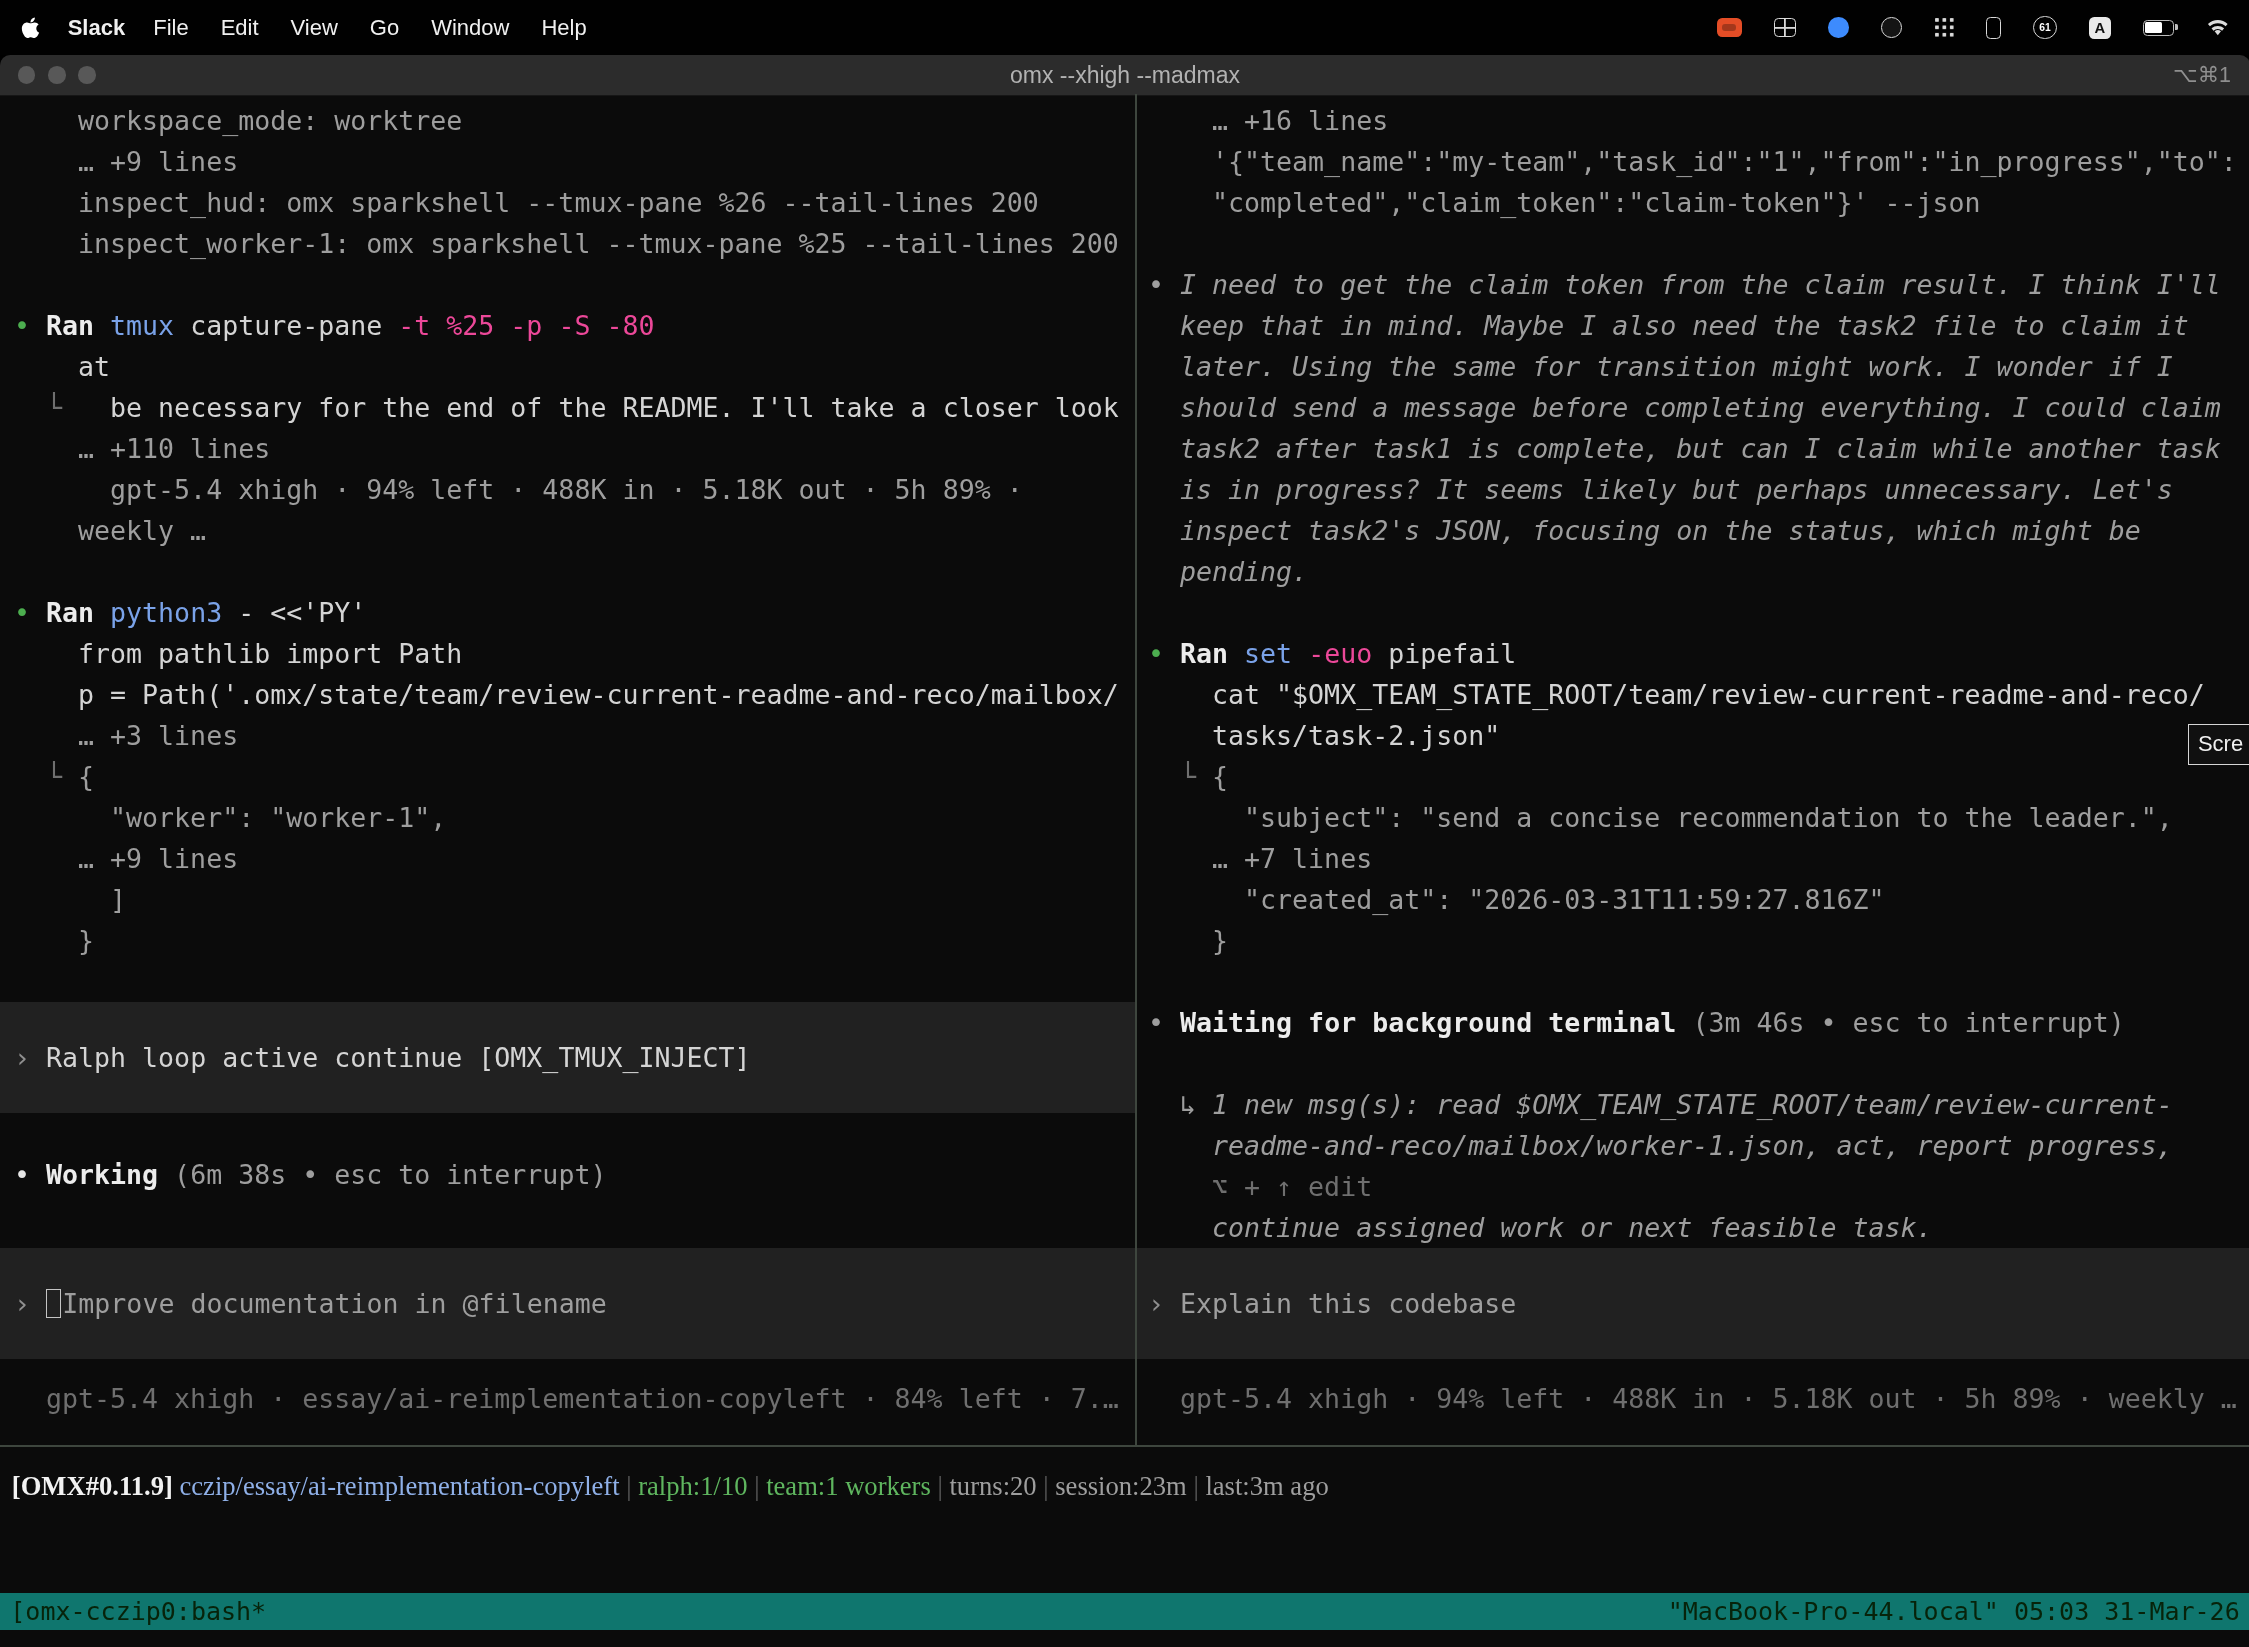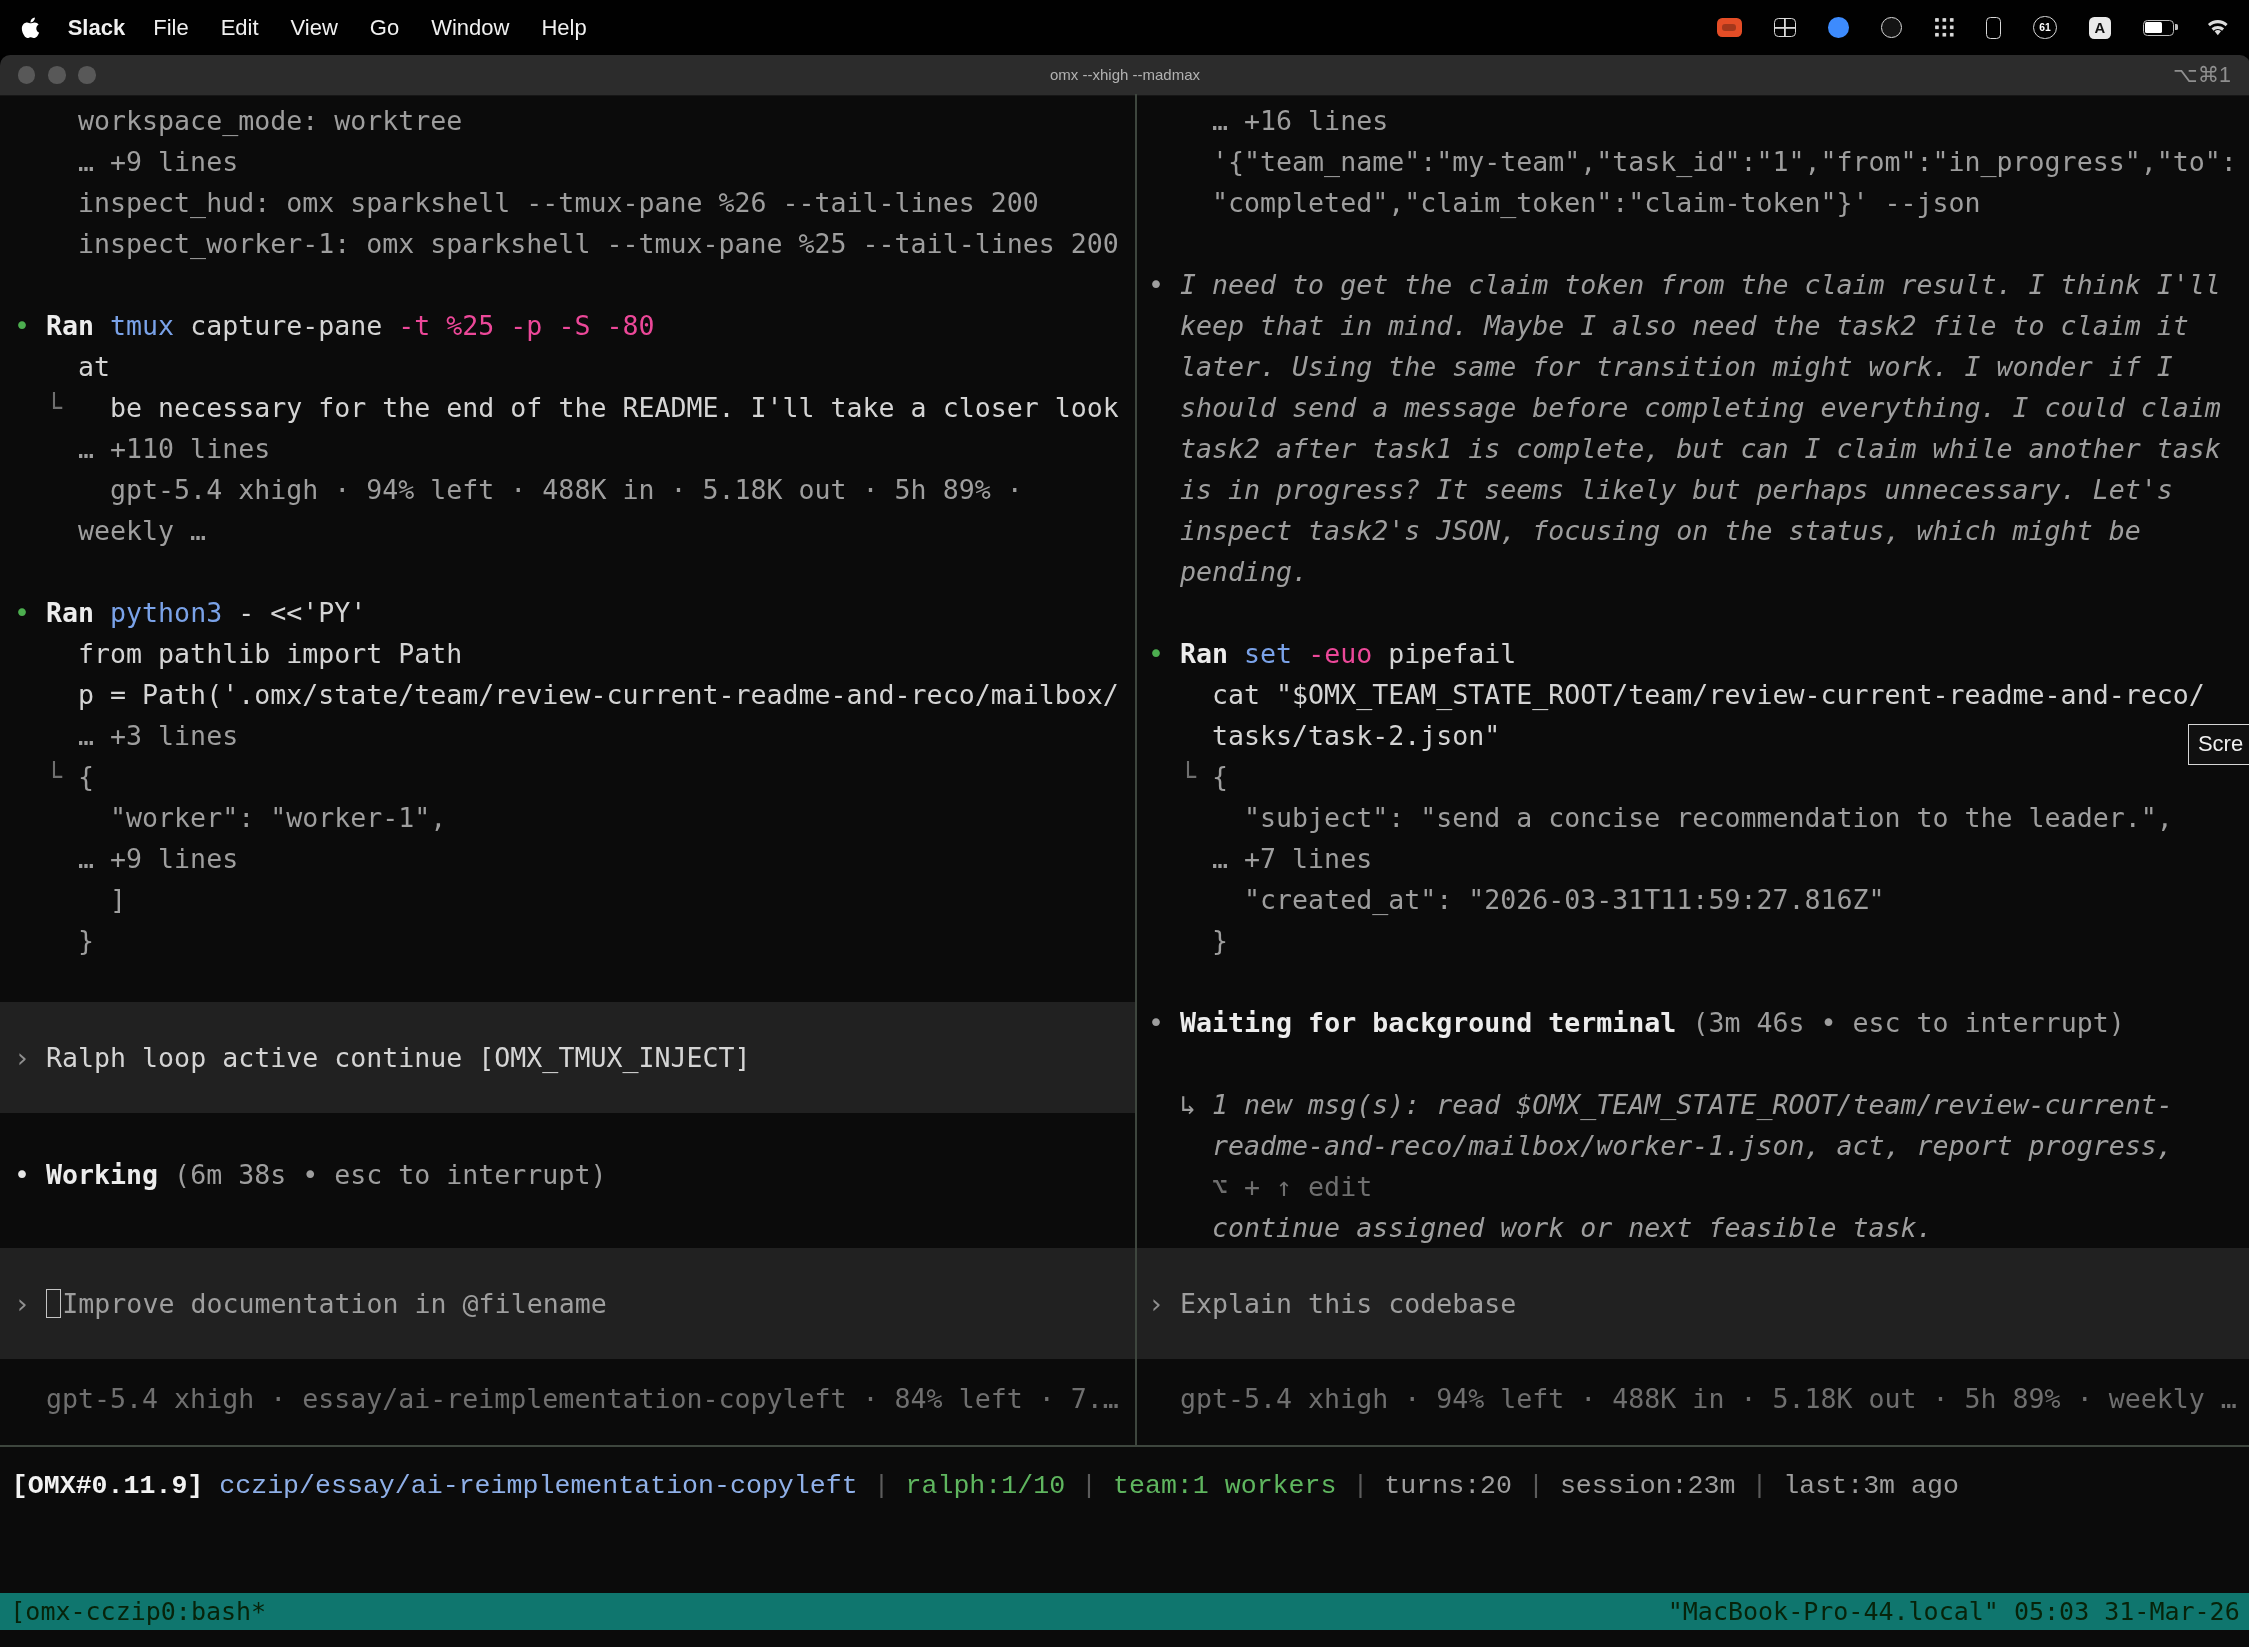--- a/index.html
+++ b/index.html
@@ -36,21 +36,21 @@
   .battery-icon::before{content:'';position:absolute;left:1.5px;top:1.5px;bottom:1.5px;width:58%;background:#fff;border-radius:1.5px;}
   .battery-icon::after{content:'';position:absolute;right:-5.2px;top:3.7px;width:3px;height:5.9px;background:#bdbdbd;border-radius:0 1.5px 1.5px 0;}
 
   
   .window-bg{position:absolute;top:55px;left:0;right:0;bottom:0;background:#0b0b0b;border-radius:10.3px 10.3px 0 0;}
   .titlebar{position:absolute;top:55px;left:0;right:0;height:40px;background:#2c2c2c;
             border-radius:10.3px 10.3px 0 0;border-bottom:0.7px solid #161616;}
   .lights{position:absolute;left:17.7px;top:0;height:40px;display:flex;align-items:center;gap:12.5px;}
   .light{width:17.7px;height:17.7px;border-radius:50%;background:#585858;}
   .wtitle{position:absolute;left:0;right:0;top:0;height:52px;line-height:40px;text-align:center;
-          color:#b2b2b2;font-size:15px;}
+          color:#b2b2b2;font-size:23px;}
   .wshort{position:absolute;right:19px;top:0;height:40px;line-height:40px;color:#8f8f8f;font-size:21.4px;}
 
   
   .terminal{position:absolute;top:94px;left:0;right:0;height:1351px;overflow:hidden;
             font-family:"DejaVu Sans Mono","Liberation Mono",monospace;}
   .pane{position:absolute;top:0;height:1351px;overflow:hidden;padding-top:5.9px;box-sizing:border-box;}
   .pane-left{left:0;width:1135px;}
   .pane-right{left:1137px;right:0;}
   .pane-divider{position:absolute;left:1135px;top:0;width:1.5px;height:1351px;background:#3e463e;}
   .term-line{white-space:pre;height:41px;line-height:41px;font-size:26.6px;}
@@ -73,21 +73,21 @@
   .s-cursor{display:inline-block;width:14.8px;height:29.5px;border:1.5px solid #c4c4c4;box-sizing:border-box;
             vertical-align:-5.2px;margin-right:1.5px;}
 
   .notif{position:absolute;top:630px;right:0;width:62px;height:41px;border:1.5px solid #d6d6d6;border-right:none;
          background:#101010;color:#f0f0f0;font-size:22px;line-height:38px;padding-left:8.9px;
          box-sizing:border-box;z-index:5;font-family:"Liberation Sans",sans-serif;overflow:hidden;}
 
   
   .h-sep{position:absolute;top:1445px;left:0;right:0;height:1.5px;background:#3e463e;}
   .omx-status{position:absolute;top:1466px;left:0;right:0;height:41px;line-height:41px;
-              padding-left:11.8px;white-space:pre;font-family:Liberation Mono, monospace;
+              padding-left:11.8px;white-space:pre;font-family:Liberation Serif, serif;
               font-size:26.6px;}
   .s-sbold{color:#f2f2f2;font-weight:bold;}
   .s-sblue{color:#8fb0e8;}
   .s-sgreen{color:#5fb65f;}
   .s-sdim{color:#9e9e9e;}
   .s-ssep{color:#5c5c5c;}
 
   .tmux-bar{position:absolute;top:1593px;left:0;right:0;height:37px;background:#0f766e;
             color:#07230a;font-family:"DejaVu Sans Mono","Liberation Mono",monospace;
             font-size:25px;line-height:37px;display:flex;justify-content:space-between;

